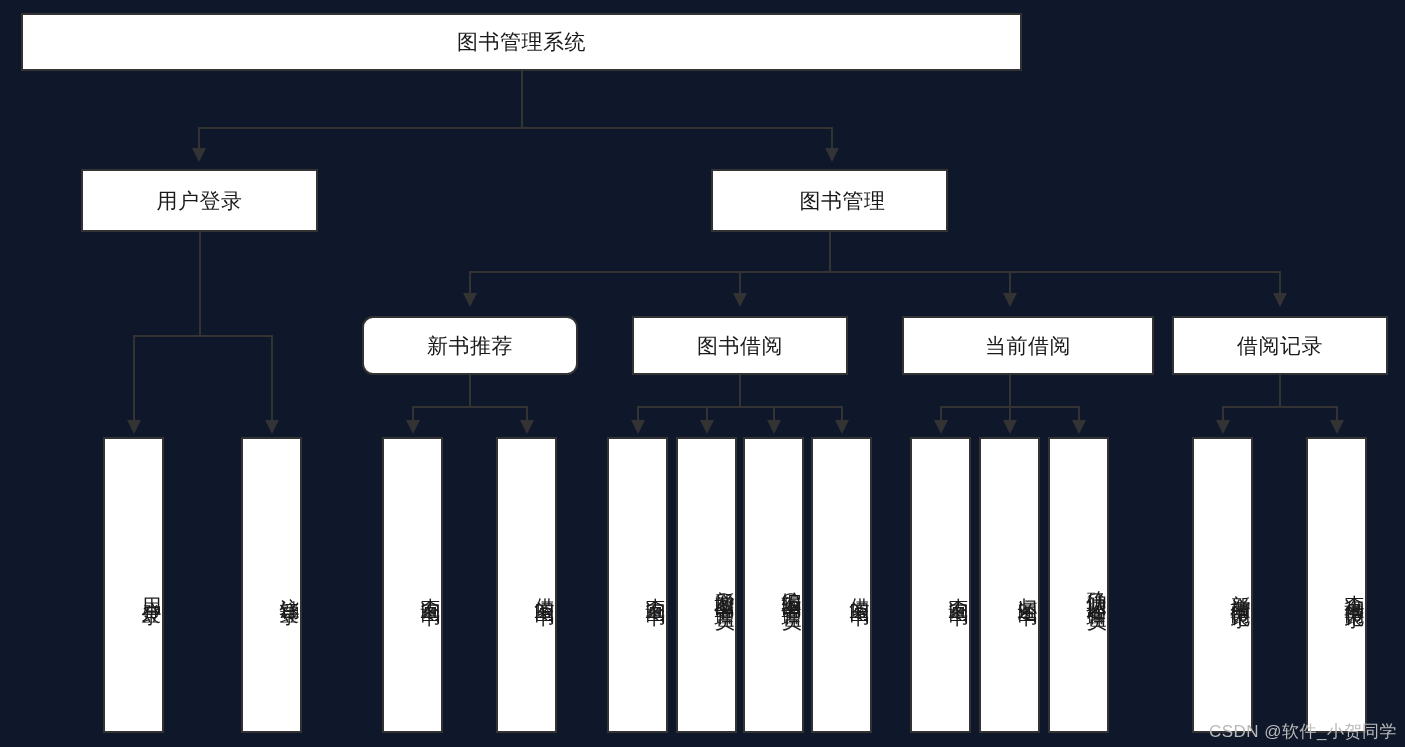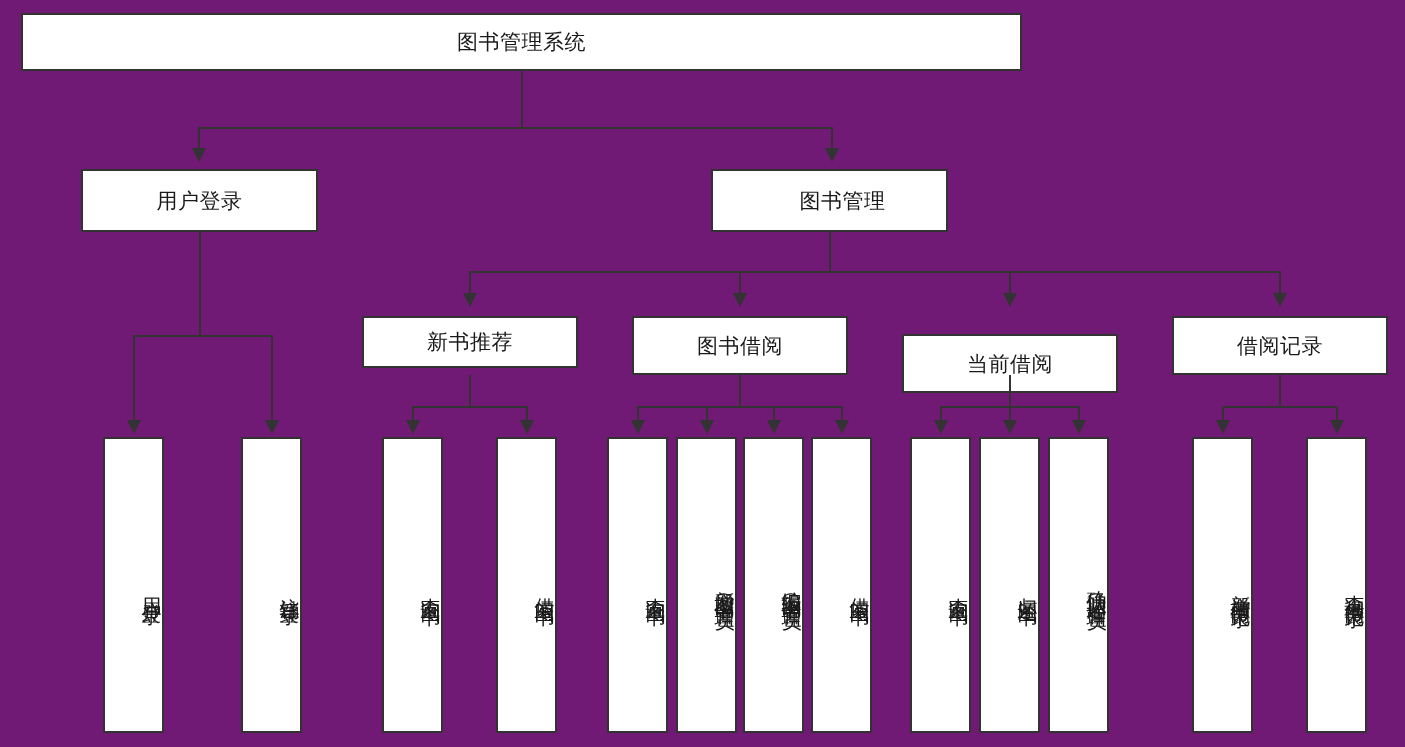--- a/index.html
+++ b/index.html
@@ -7,21 +7,21 @@
     padding: 0;
     background: #ffffff;
   }
   body {
     font-family: "Liberation Sans", "DejaVu Sans", sans-serif;
   }
   #canvas {
     position: relative;
     width: 1405px;
     height: 747px;
-    background: #701a75;
+    background: #0f172a;
     overflow: hidden;
   }
   
   .node {
     position: absolute;
     box-sizing: border-box;
     border: 2px solid #333333;
     background: #ffffff;
     display: flex;
     align-items: center;
@@ -114,27 +114,27 @@
   <div class="hline" style="left:469px; top:271px; width:812px;"></div>
   <div class="vline" style="left:469px; top:271px; height:23px;"></div>
   <div class="arrow" style="left:463px; top:293px;"></div>
   <div class="vline" style="left:739px; top:271px; height:23px;"></div>
   <div class="arrow" style="left:733px; top:293px;"></div>
   <div class="vline" style="left:1009px; top:271px; height:23px;"></div>
   <div class="arrow" style="left:1003px; top:293px;"></div>
   <div class="vline" style="left:1279px; top:271px; height:23px;"></div>
   <div class="arrow" style="left:1273px; top:293px;"></div>
 
-  <div class="node horiz" style="left:362px; top:316px; width:216px; height:52px;">
+  <div class="node horiz" style="left:362px; top:316px; width:216px; height:59px;border-radius:11px;">
     <span class="lbl">新书推荐</span>
   </div>
   <div class="node horiz" style="left:632px; top:316px; width:216px; height:59px;text-align:right;">
     <span class="lbl">图书借阅</span>
   </div>
-  <div class="node horiz" style="left:902px; top:334px; width:216px; height:59px;">
+  <div class="node horiz" style="left:902px; top:316px; width:252px; height:59px;">
     <span class="lbl">当前借阅</span>
   </div>
   <div class="node horiz" style="left:1172px; top:316px; width:216px; height:59px;">
     <span class="lbl">借阅记录</span>
   </div>
 
   <div class="vline" style="left:469px; top:375px; height:32px;"></div>
   <div class="hline" style="left:412px; top:406px; width:116px;"></div>
   <div class="vline" style="left:412px; top:406px; height:15px;"></div>
   <div class="arrow" style="left:406px; top:420px;"></div>
@@ -205,14 +205,15 @@
     <span class="lbl">确认归还（管理员）</span>
   </div>
 
   <div class="node vert" style="left:1192px; top:437px; width:61px; height:296px;">
     <span class="lbl">新增借阅记录</span>
   </div>
   <div class="node vert" style="left:1306px; top:437px; width:61px; height:296px;">
     <span class="lbl">查询借阅记录</span>
   </div>
 
+  <div id="watermark">CSDN @软件_小贺同学</div>
 
 </div>
 
 </body></html>

